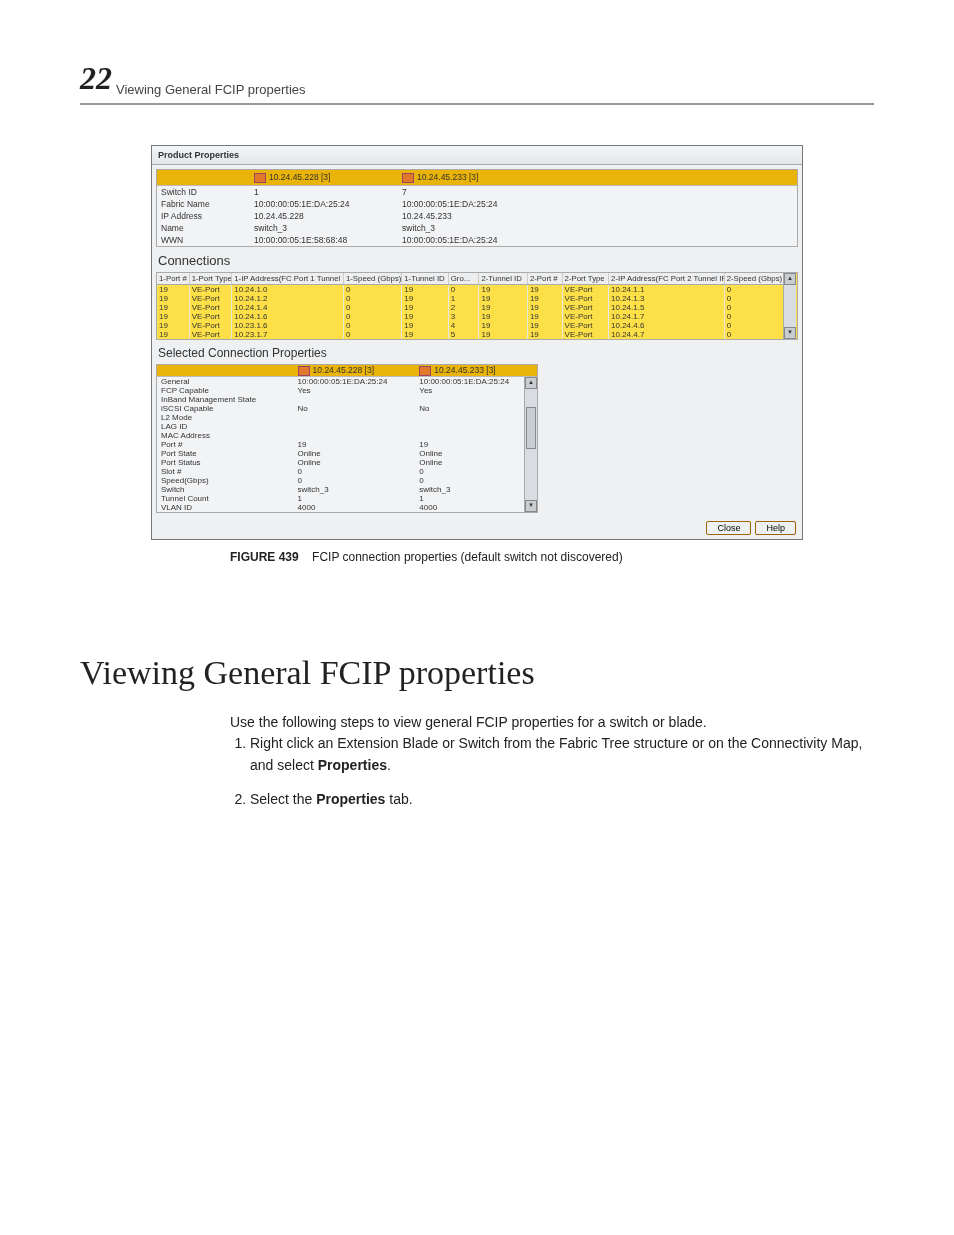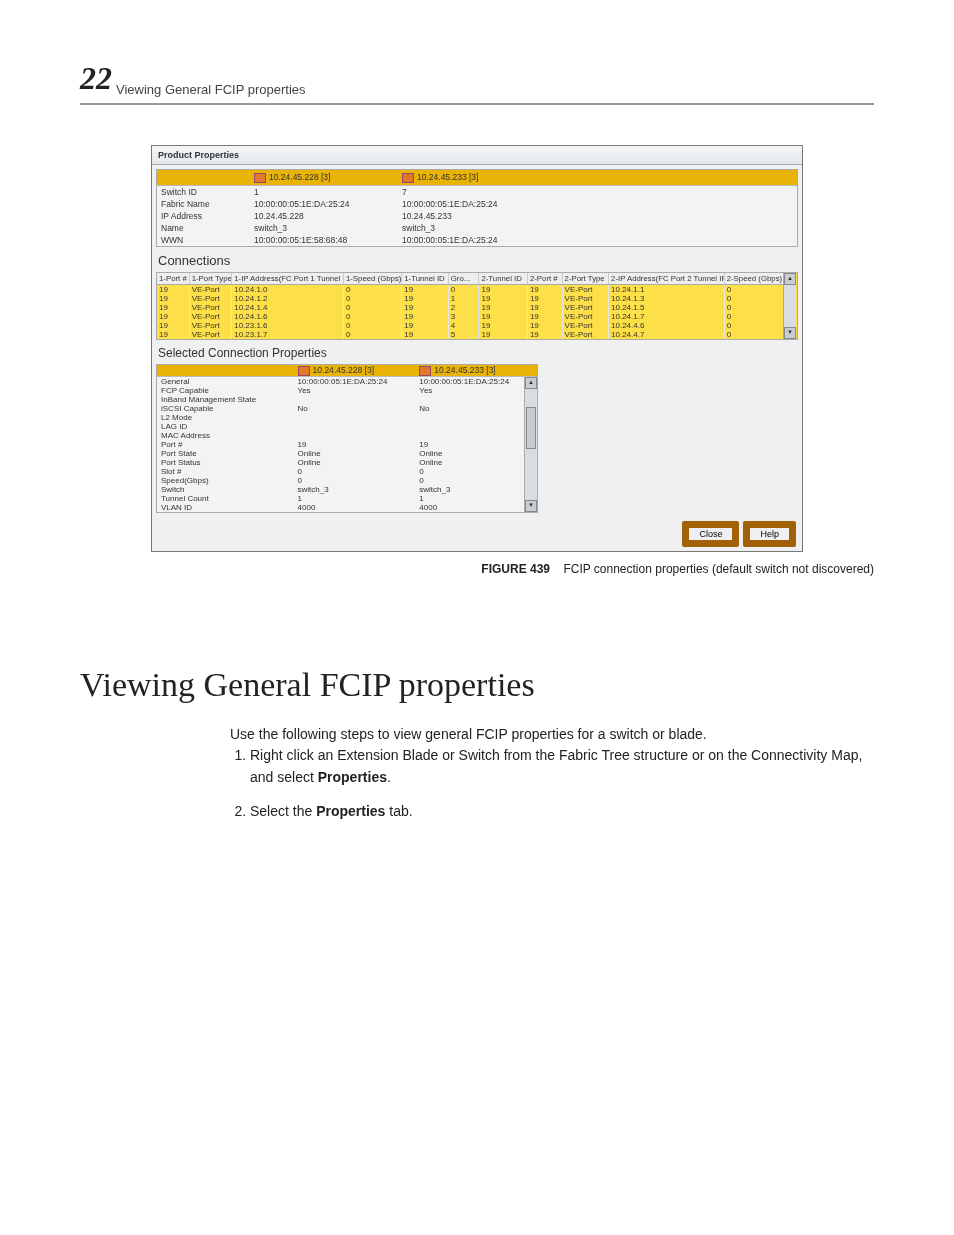--- a/index.html
+++ b/index.html
@@ -31,23 +31,23 @@
   
   .selc{margin:4px;border:1px solid #aaa;background:#f2f3f5;width:380px;position:relative}
   .selc .srow{display:flex;font-size:8px}
   .selc .l0{width:130px;padding:0 4px}
   .selc .l1{width:115px;padding:0 4px}
   .selc .l2{width:115px;padding:0 4px}
   .selc-scroll{position:absolute;top:12px;bottom:0;right:0;width:12px;background:#d9dde1;border-left:1px solid #aaa}
   .selc-scroll .btn{height:10px;background:#c8cdd2;border:1px solid #888;font-size:7px;text-align:center;line-height:8px}
   .selc-scroll .thumb{position:absolute;top:30px;left:1px;right:1px;height:40px;background:#c8cdd2;border:1px solid #888}
   .dlg-btns{display:flex;justify-content:flex-end;gap:4px;padding:4px 6px}
-  .dlg-btns button{font-size:9px;padding:1px 10px;background:#eef0f2;border:7px solid #a16207;border-radius:2px}
-  
-  .figcap{text-align:right;margin:10px 0 0 150px;font-size:12px}
+  .dlg-btns button{font-size:9px;padding:1px 10px;background:#eef0f2;border:1px solid #a16207;border-radius:2px}
+  
+  .figcap{text-align:left;margin:10px 0 0 150px;font-size:12px}
   .figcap b{font-weight:bold;margin-right:10px}
   
   h1.section{font-family:Georgia,"Times New Roman",serif;font-weight:normal;font-size:34px;margin:90px 0 20px 0;color:#222}
   .body-text{margin-left:150px;max-width:640px;font-size:14px;line-height:1.55}
   .body-text p{margin:0 0 0 0}
   .body-text ol{margin:0;padding-left:20px}
   .body-text li{margin-bottom:12px}
 </style>
 </head>
 <body>

